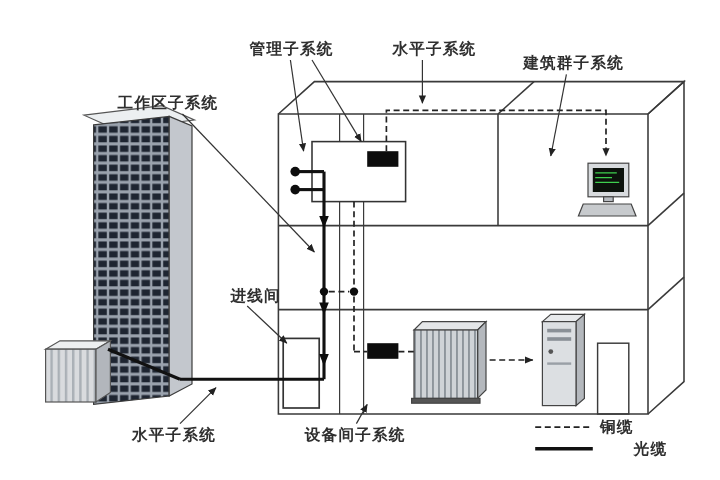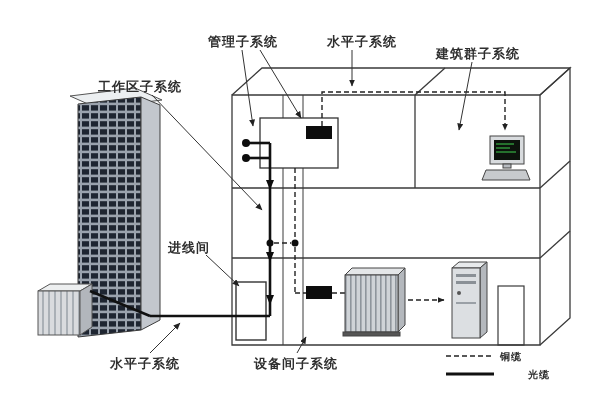--- a/index.html
+++ b/index.html
@@ -5,21 +5,21 @@
   html,body{margin:0;padding:0;background:#fff;}
   .canvas{
     position:relative;width:600px;height:400px;background:#ffffff;overflow:hidden;
     font-family:"DejaVu Sans","Liberation Sans",sans-serif;
   }
   .canvas svg{position:absolute;left:0;top:0;}
   .lbl{
     position:absolute;font-size:13px;line-height:15px;color:#2f2f2f;
     letter-spacing:1px;white-space:nowrap;font-weight:600;
   }
-  .lbl-small{font-size:10px;}
+  .lbl-small{font-size:13px;}
 </style>
 </head>
 <body>
 
 <div class="canvas">
 
   <svg width="600" height="400" viewBox="0 0 600 400">
     <defs>
       <pattern id="win" width="9" height="8" patternUnits="userSpaceOnUse">
         <rect width="9" height="8" fill="#9aa2ad"></rect>
@@ -138,20 +138,20 @@
     <g fill="none">
       <path d="M446,356 H494" stroke="#222" stroke-width="1.4" stroke-dasharray="5 3"></path>
       <path d="M446,374 H494" stroke="#111" stroke-width="3"></path>
     </g>
   </svg>
 
   <div class="lbl" style="left:208px;top:34px">管理子系统</div>
   <div class="lbl" style="left:327px;top:34px">水平子系统</div>
   <div class="lbl" style="left:436px;top:46px">建筑群子系统</div>
   <div class="lbl" style="left:98px;top:79px">工作区子系统</div>
-  <div class="lbl" style="left:168px;top:240px">进线间</div>
+  <div class="lbl" style="left:192px;top:240px">进线间</div>
   <div class="lbl" style="left:110px;top:356px">水平子系统</div>
   <div class="lbl" style="left:254px;top:356px">设备间子系统</div>
 
   <div class="lbl lbl-small" style="left:500px;top:349px">铜缆</div>
   <div class="lbl lbl-small" style="left:528px;top:367px">光缆</div>
 
 </div>
 
 </body></html>

